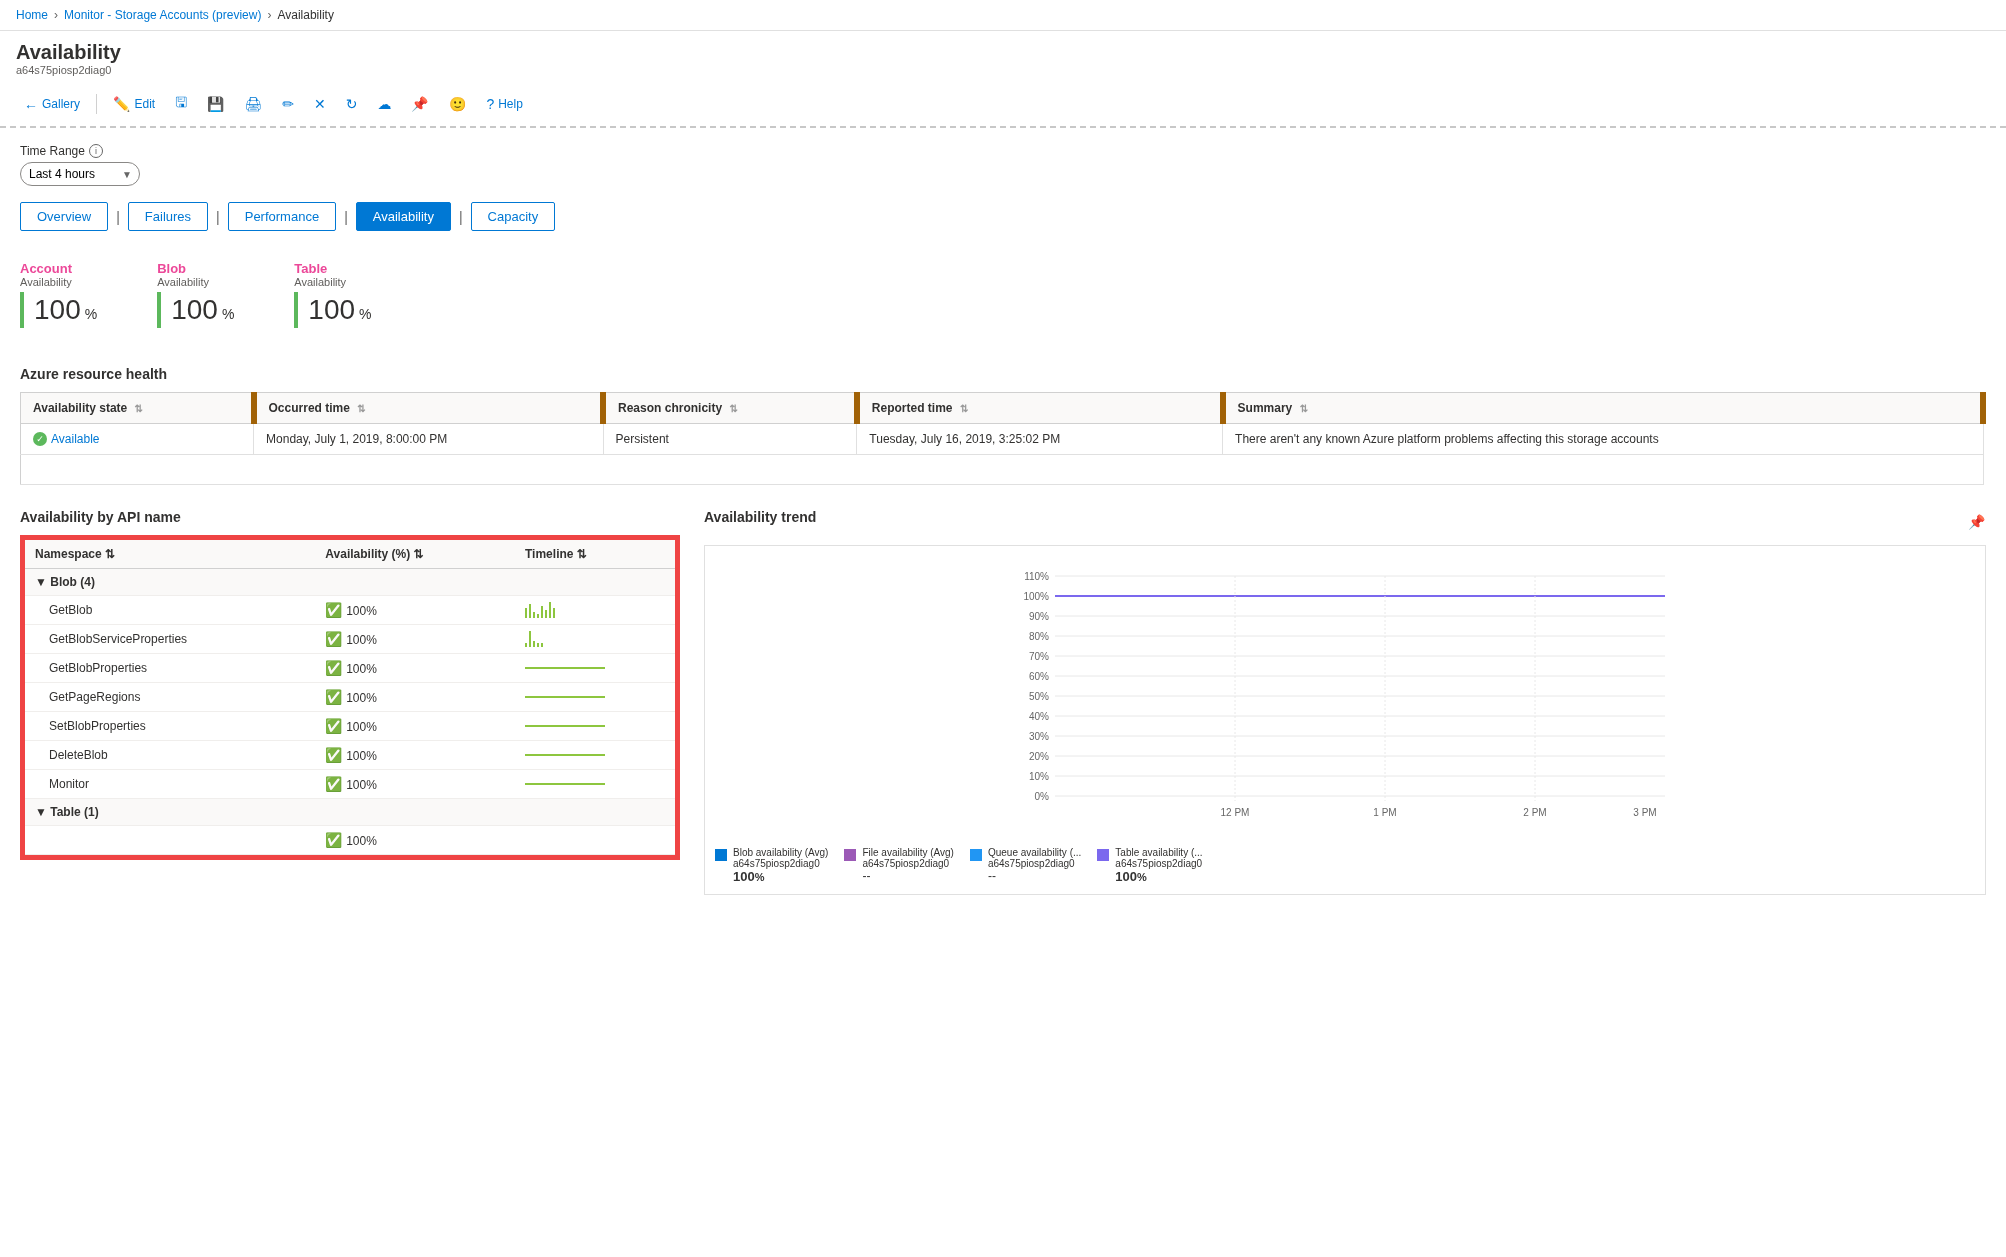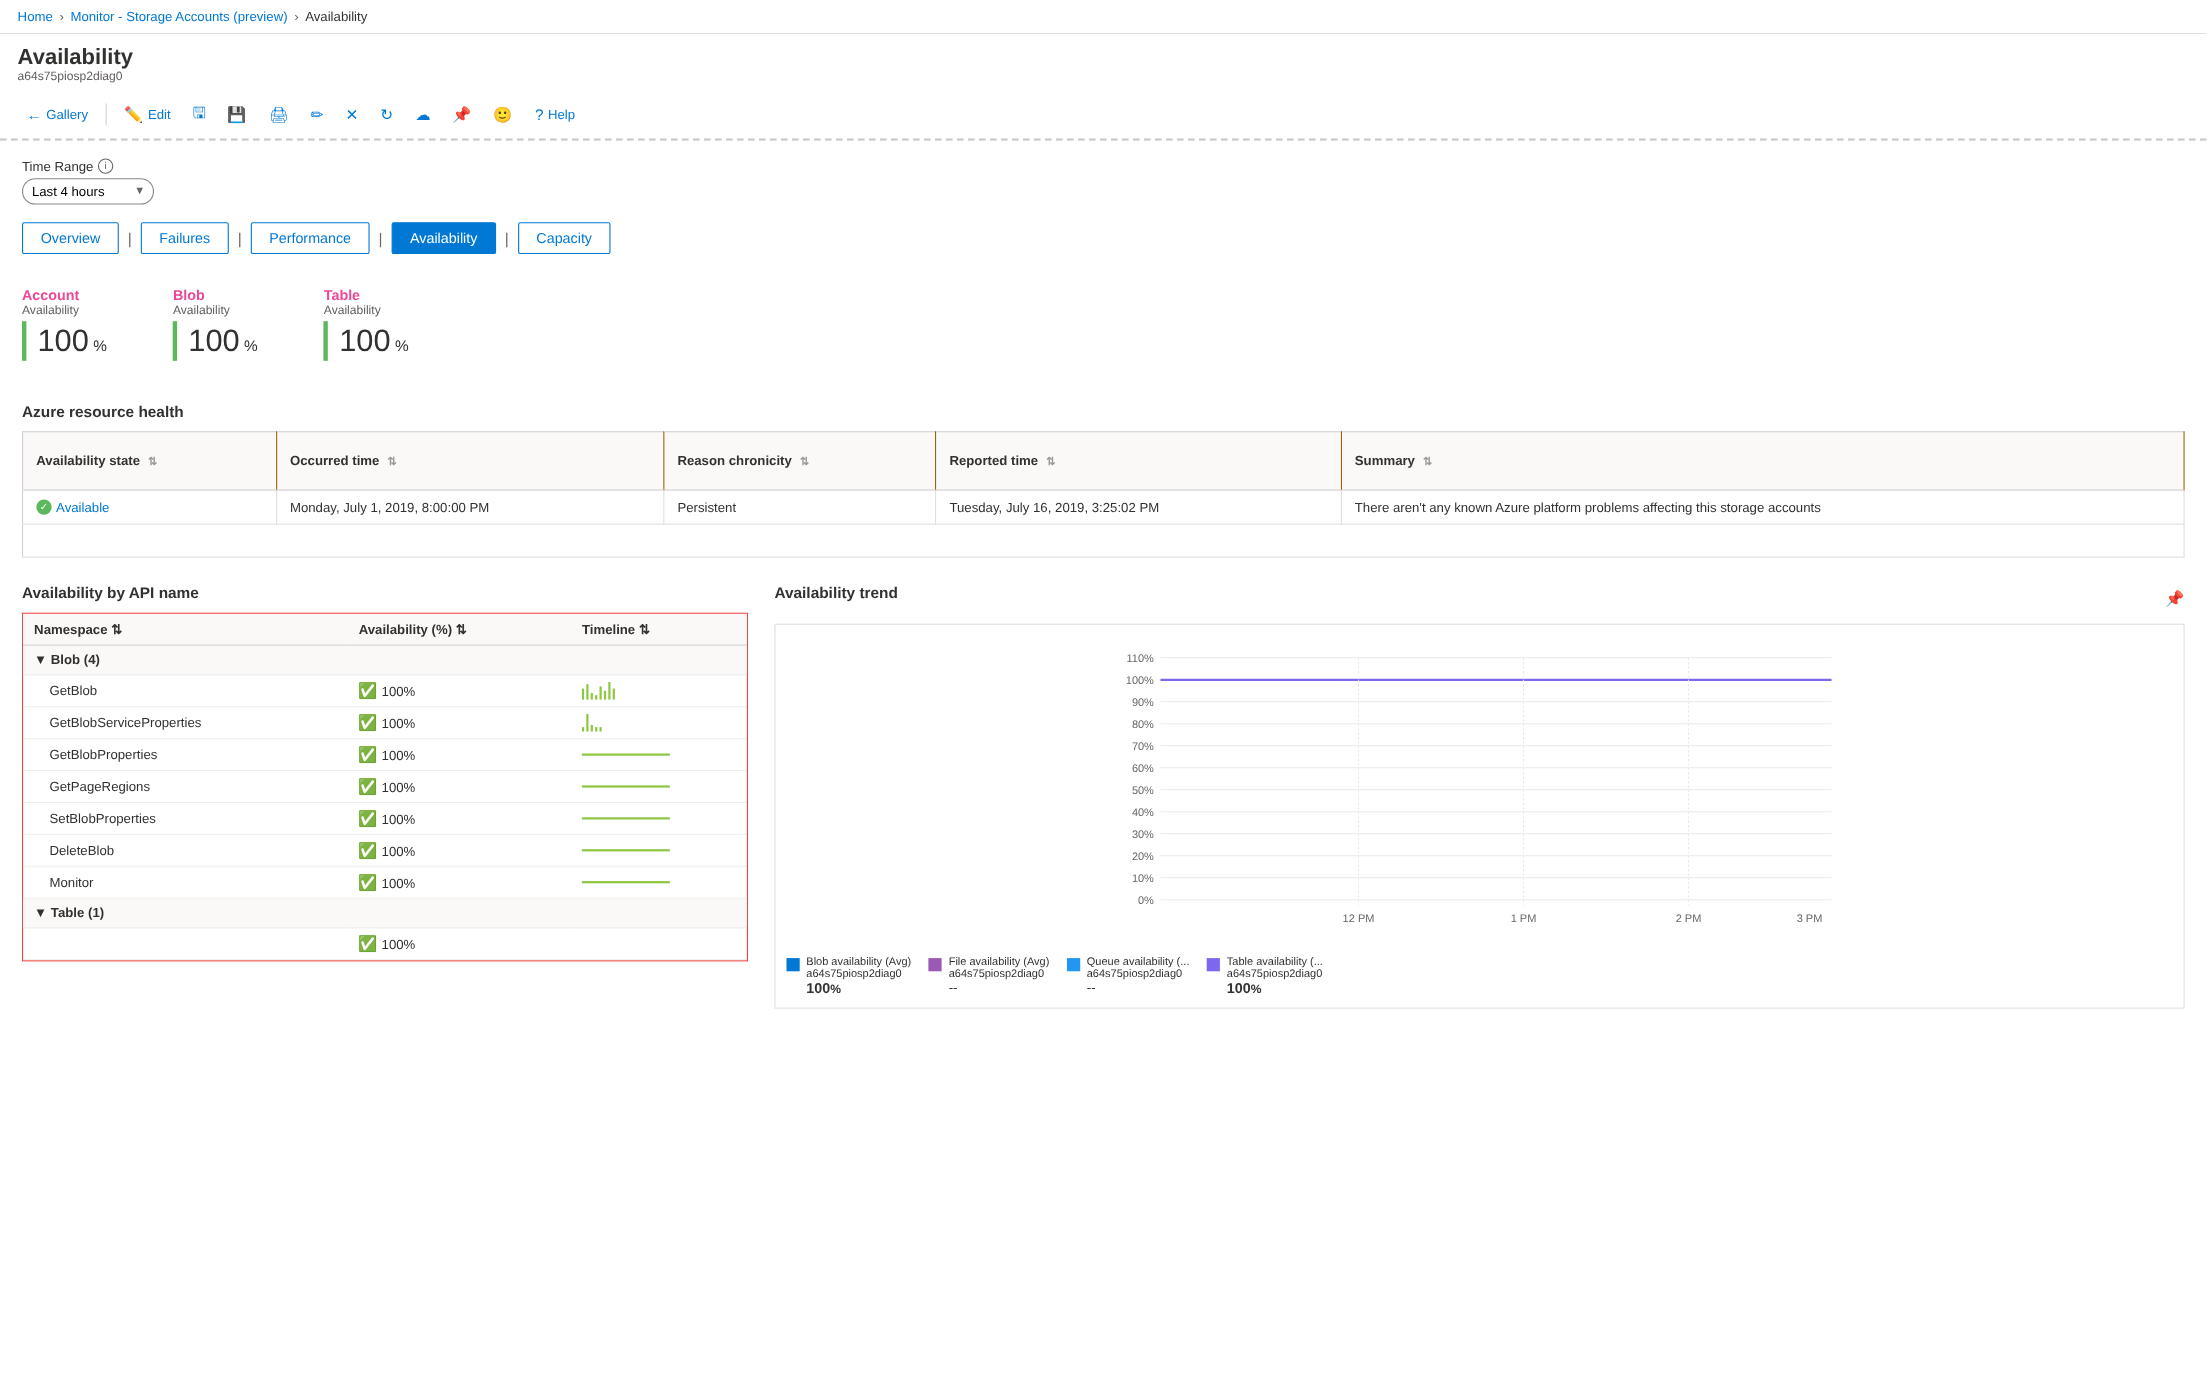--- a/index.html
+++ b/index.html
@@ -47,33 +47,33 @@
     .metric-name { font-size: 13px; font-weight: 600; color: #ec4899; }
     .metric-sublabel { font-size: 11px; color: #605e5c; }
     .metric-value-group { display: flex; align-items: center; gap: 4px; }
     .metric-bar { width: 4px; height: 36px; background: #5cb85c; margin-right: 6px; }
     .metric-number { font-size: 28px; font-weight: 300; color: #323130; }
     .metric-unit { font-size: 14px; color: #323130; margin-top: 8px; }
     
     
     .section-title { font-size: 14px; font-weight: 700; color: #323130; margin-bottom: 10px; }
     .resource-table { width: 100%; border-collapse: collapse; border: 1px solid #d0d0d0; margin-bottom: 24px; }
-    .resource-table th { background: #faf9f8; padding: 19px 12px; text-align: left; font-size: 12px; font-weight: 600; color: #323130; border-bottom: 1px solid #d0d0d0; border-right: 1px solid #a16207; }
+    .resource-table th { background: #faf9f8; padding: 8px 12px; text-align: left; font-size: 12px; font-weight: 600; color: #323130; border-bottom: 1px solid #d0d0d0; border-right: 6px solid #a16207; }
     .resource-table td { padding: 8px 12px; font-size: 12px; color: #323130; border-bottom: 1px solid #e0e0e0; border-right: 1px solid #e0e0e0; }
     .resource-table .sort-icon { color: #999; font-size: 10px; margin-left: 4px; }
     .available-badge { display: flex; align-items: center; gap: 4px; color: #0078d4; cursor: pointer; }
     .available-dot { width: 14px; height: 14px; background: #5cb85c; border-radius: 50%; display: flex; align-items: center; justify-content: center; }
     .available-dot::after { content: '✓'; color: #fff; font-size: 9px; }
     
     
     .bottom-sections { display: flex; gap: 24px; }
     
     
     .api-section { flex: 0 0 660px; }
-    .api-table-wrapper { border: 1px solid #ef4444; overflow: hidden; position: relative; }
+    .api-table-wrapper { border: 5px solid #ef4444; overflow: hidden; position: relative; }
     .api-table { width: 100%; border-collapse: collapse; }
     .api-table th { background: #faf9f8; padding: 7px 10px; text-align: left; font-size: 12px; font-weight: 600; color: #323130; border-bottom: 1px solid #d0d0d0; }
     .api-table td { padding: 6px 10px; font-size: 12px; color: #323130; border-bottom: 1px solid #f0eeec; }
     .check-icon { color: #5cb85c; font-size: 14px; }
     .timeline-cell { width: 160px; }
     .tl-line { height: 2px; background: #8dc63f; width: 80px; }
     .tl-spike { display: flex; gap: 2px; align-items: flex-end; }
     .tl-spike span { width: 2px; background: #8dc63f; }
     .group-row td { font-weight: 600; background: #faf9f8; }
     .indent { padding-left: 24px !important; }

